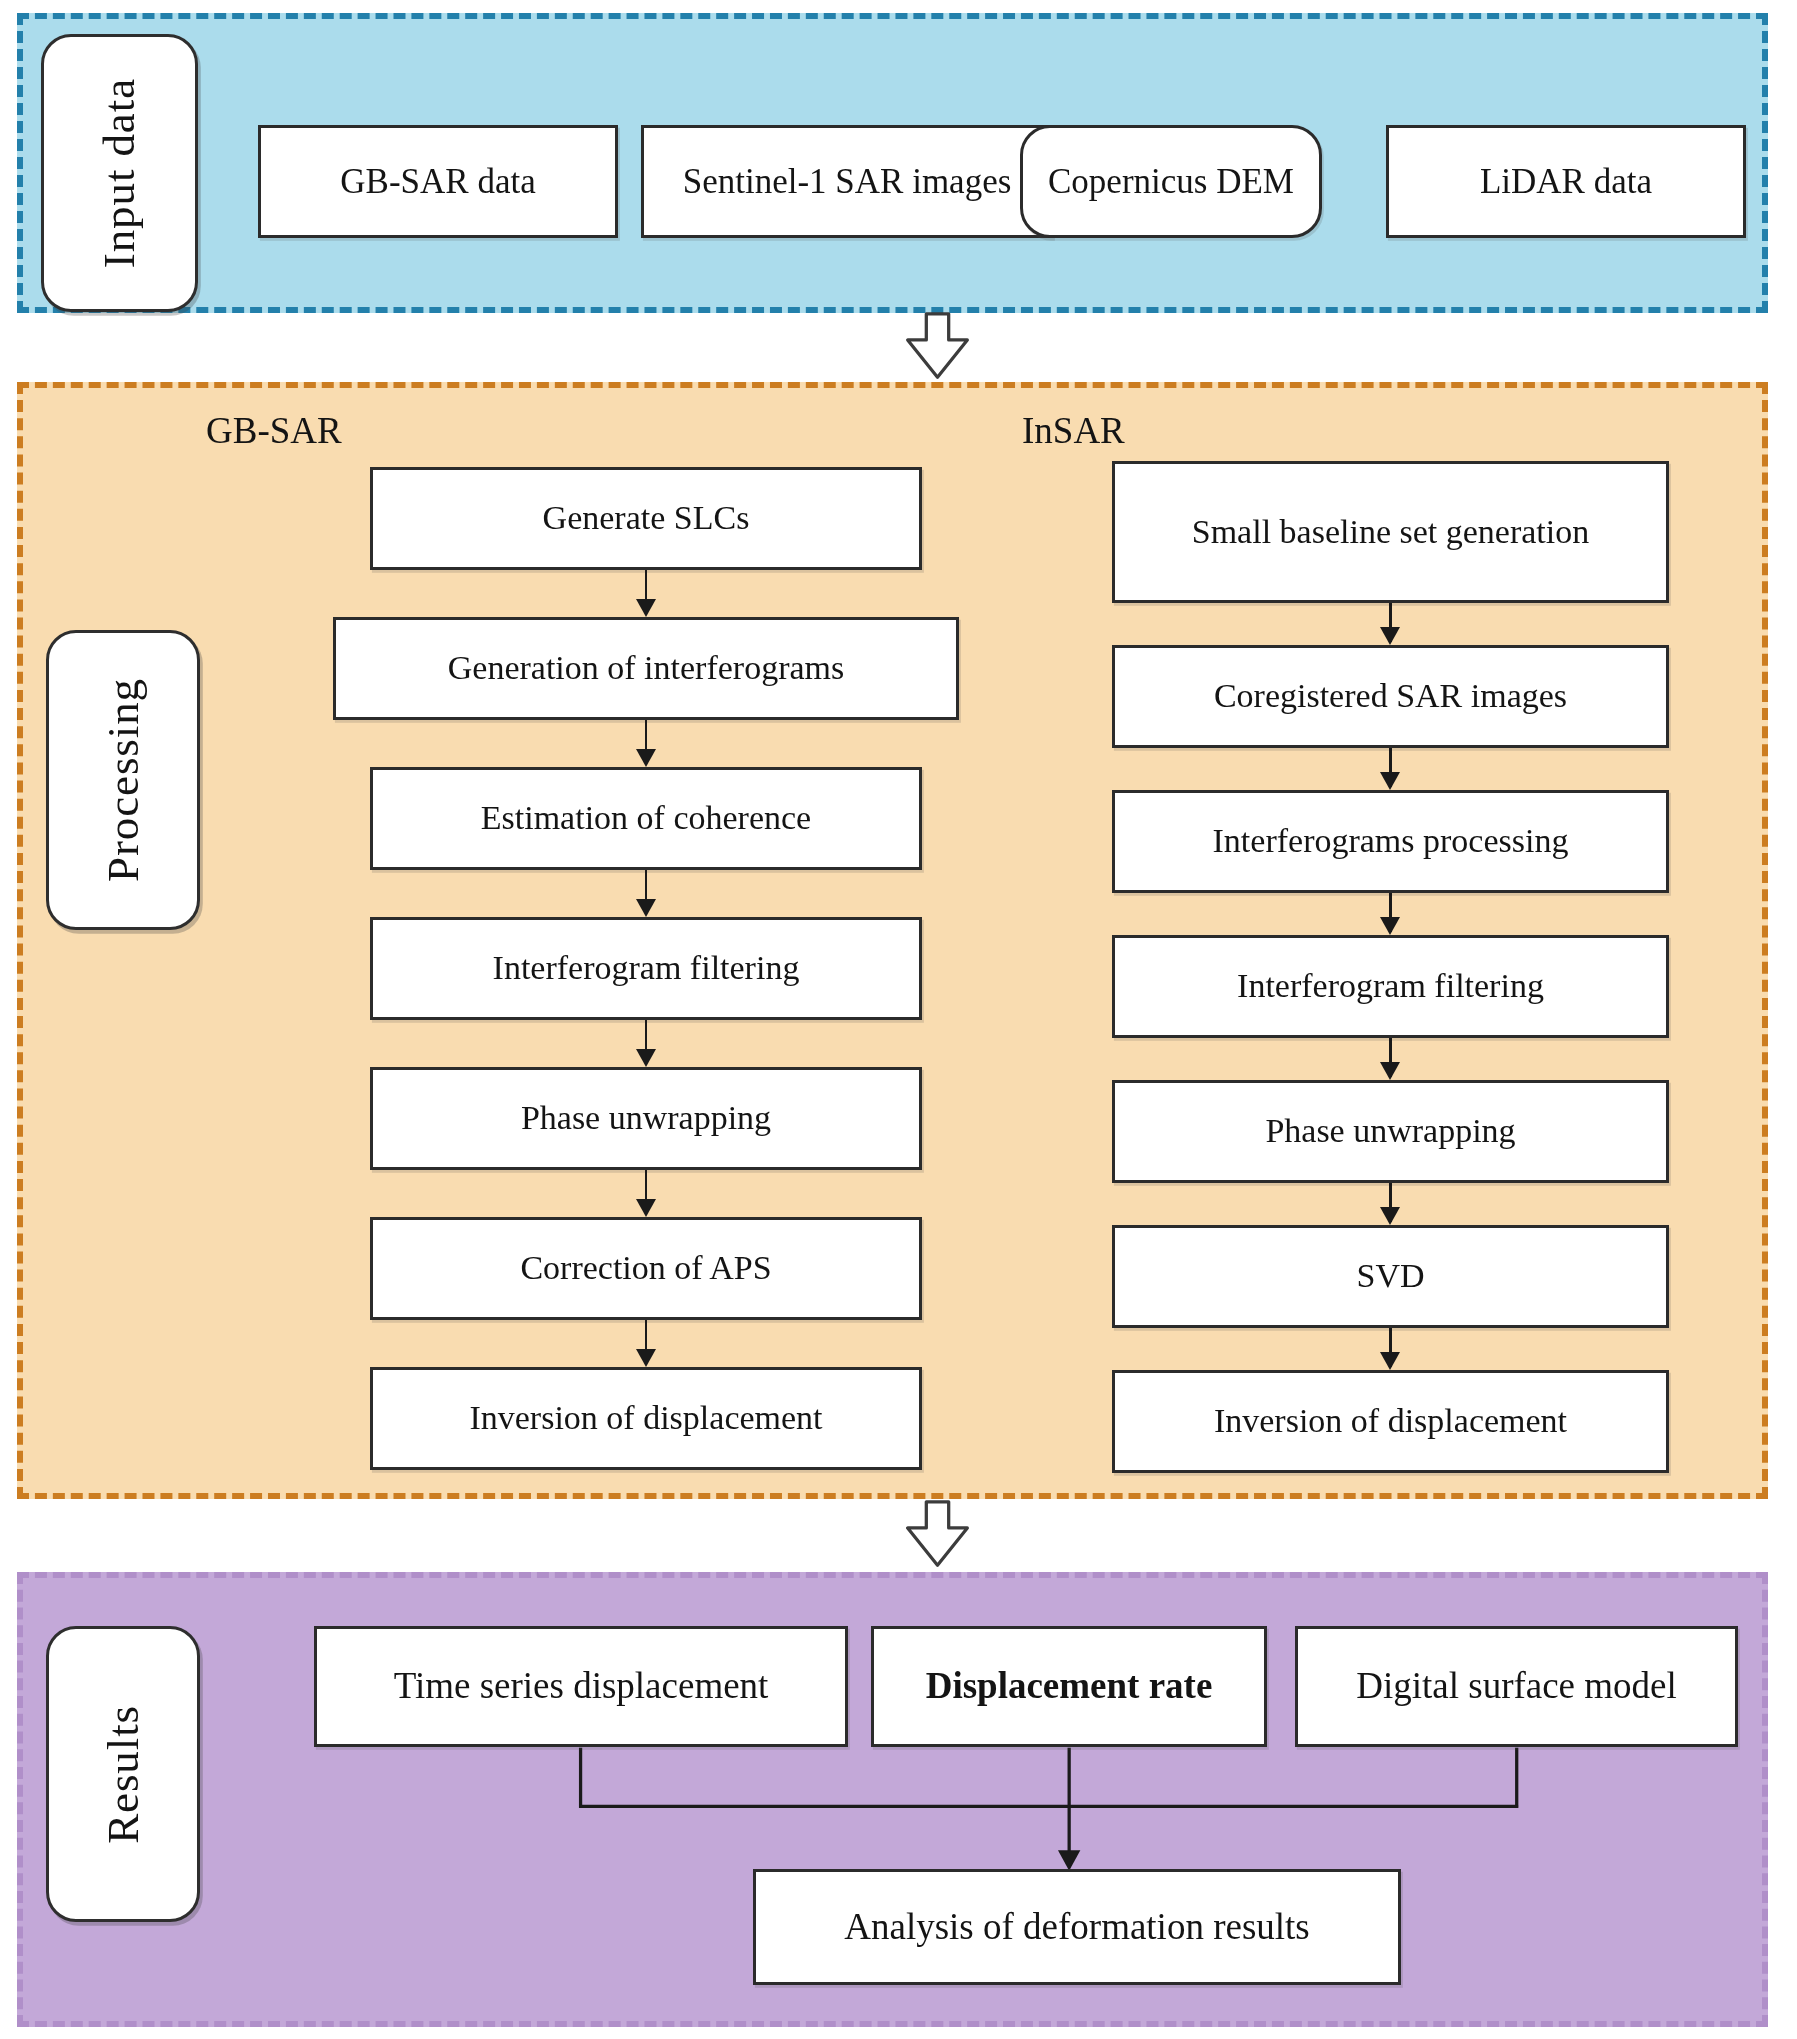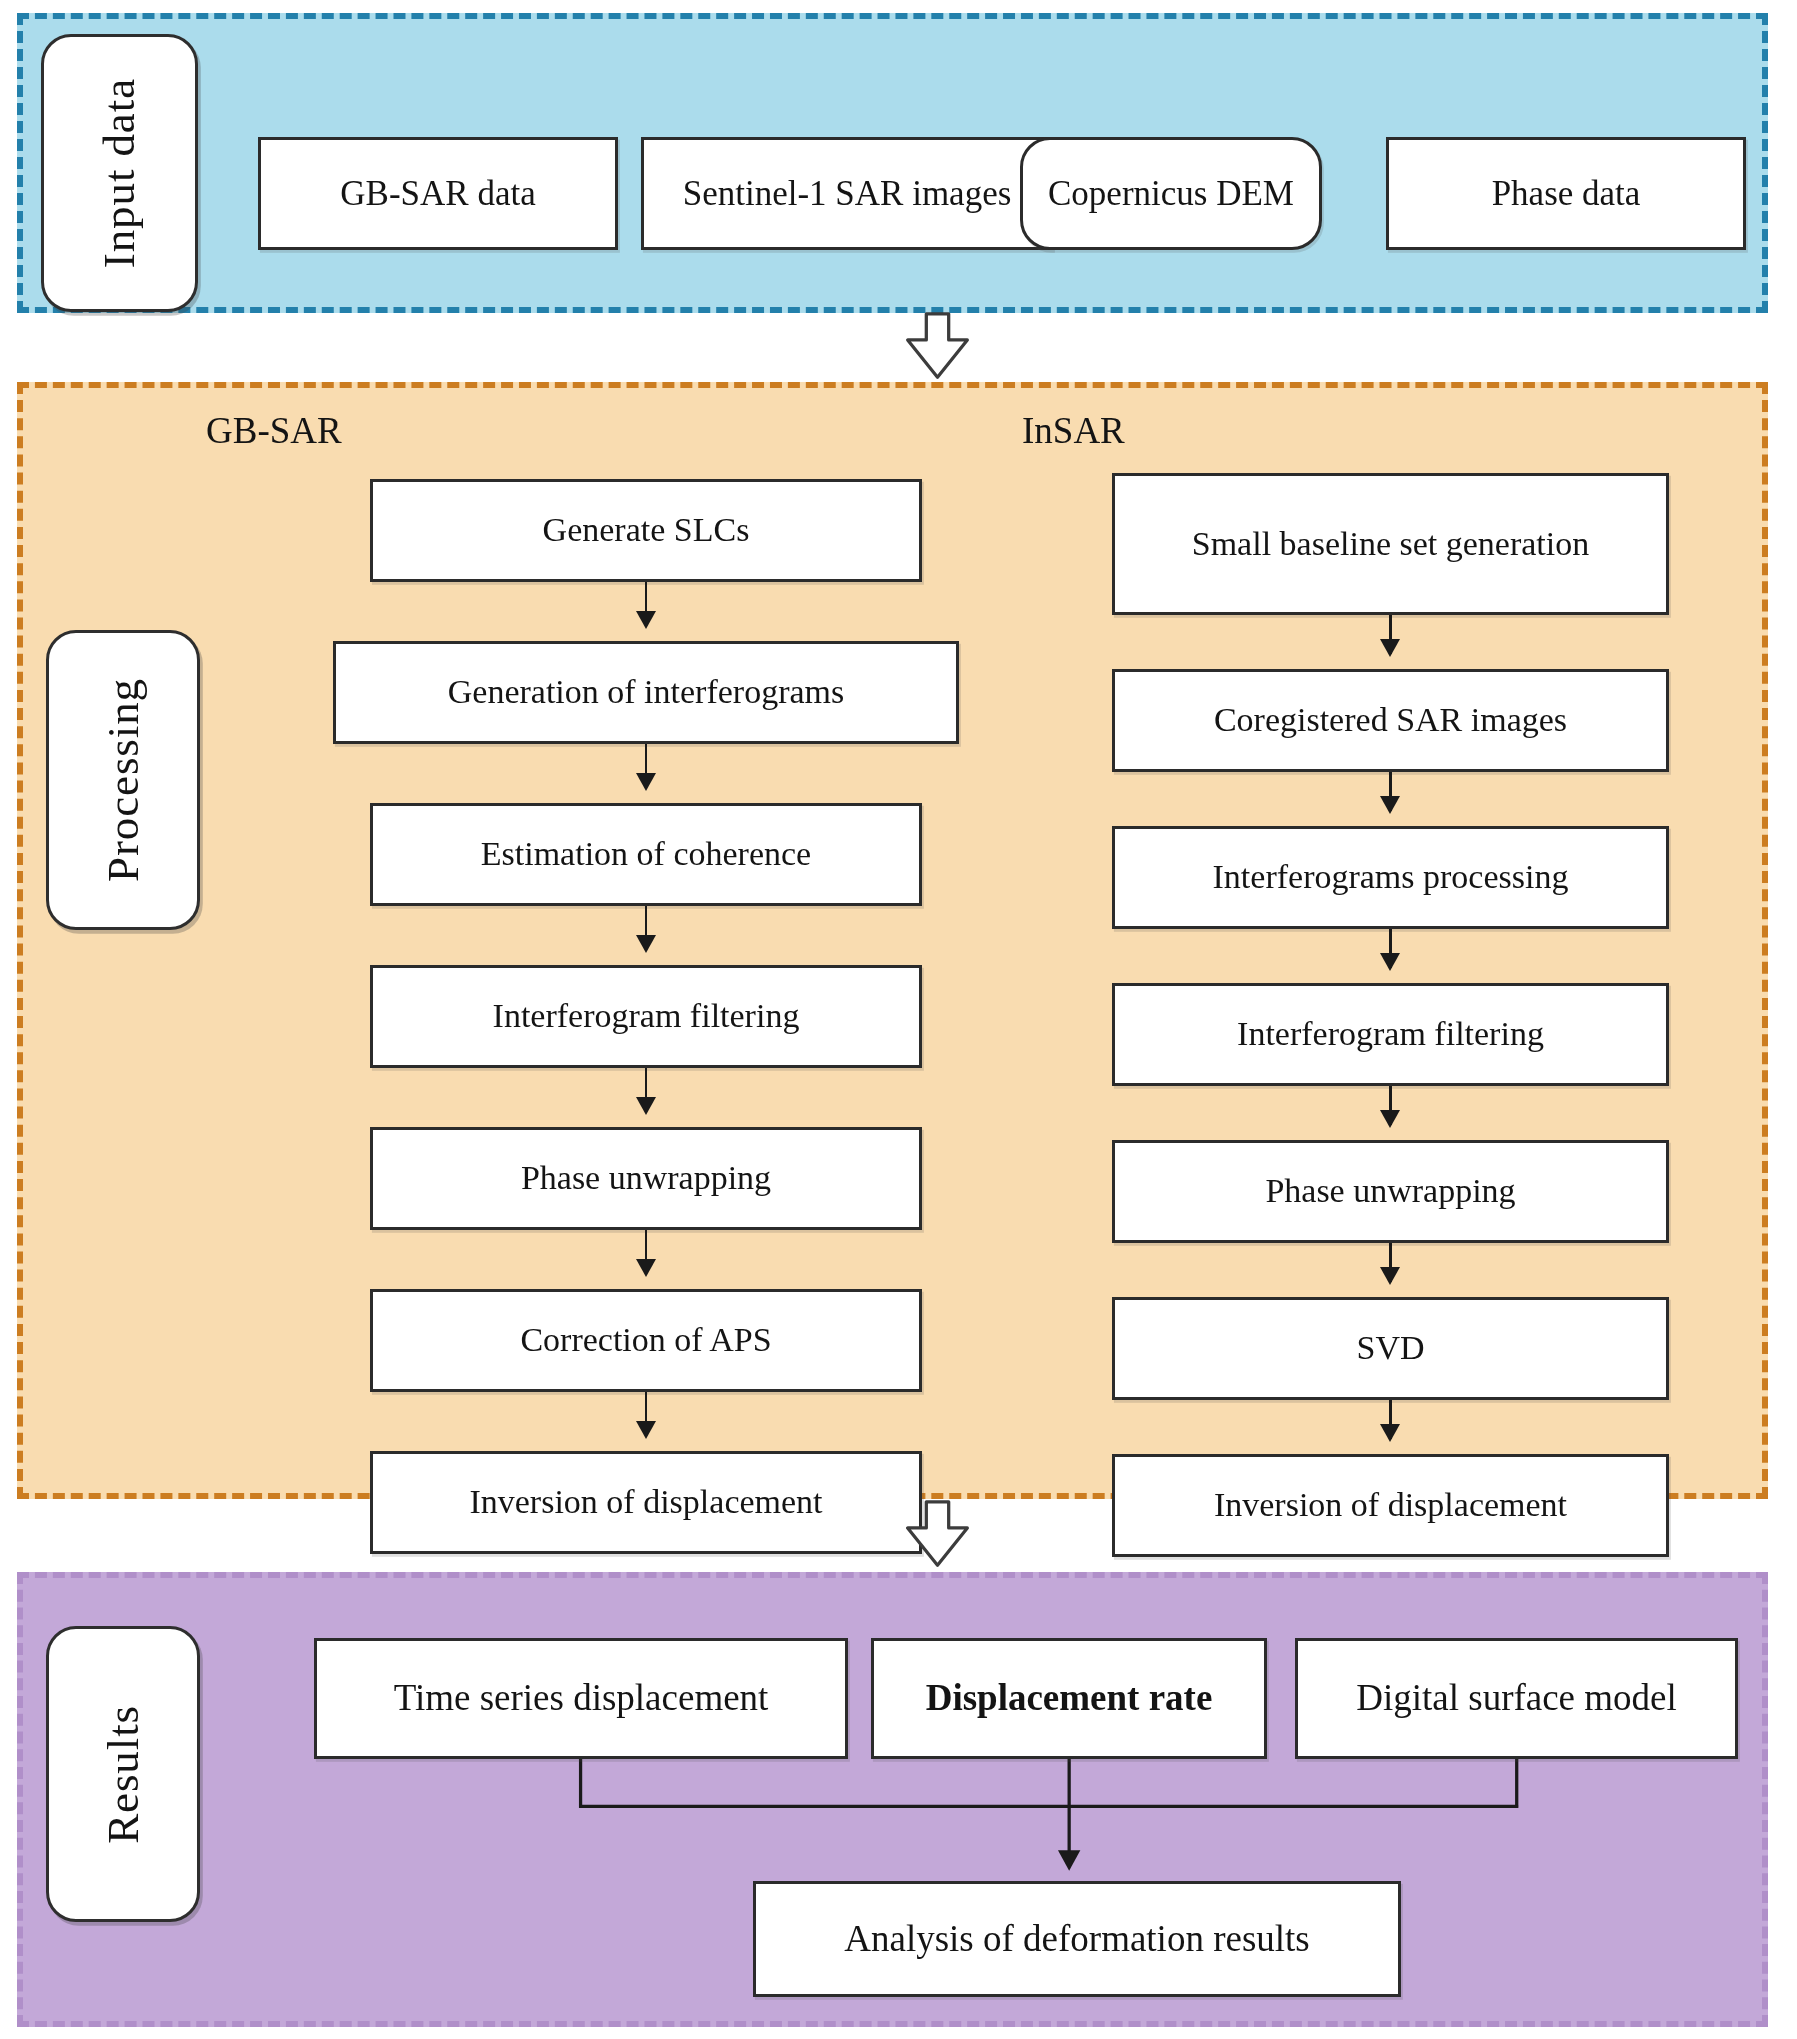--- a/index.html
+++ b/index.html
@@ -21,21 +21,20 @@
   .vtext{
     writing-mode:vertical-rl;transform:rotate(180deg);
     font-size:45px;letter-spacing:0.9px;white-space:nowrap;
   }
 
   .box{
     position:absolute;background:#ffffff;border:3.7px solid #2b2b2b;
     display:flex;align-items:center;justify-content:center;text-align:center;
     box-sizing:border-box;box-shadow:1.9px 2.8px 0 rgba(80,80,80,0.18);
     line-height:1.3;
-    margin-top:12px;
   }
   .input-box{top:106px;height:113px;font-size:35px;padding:0 7.5px;}
 
   .col-title{position:absolute;top:20.5px;font-size:37px;}
 
   .flow-col{position:absolute;display:flex;flex-direction:column;align-items:center;}
   .step{
     position:relative;background:#ffffff;border:3.7px solid #2b2b2b;
     width:552px;height:103px;display:flex;align-items:center;justify-content:center;
     text-align:center;font-size:34px;box-sizing:border-box;
@@ -68,21 +67,21 @@
 
 <div class="page">
 
   <section class="sec sec-input">
     <div class="side-label" style="left:17.7px;top:15px;width:157px;height:278px;">
       <span class="vtext">Input data</span>
     </div>
     <div class="box input-box" style="left:235px;width:360px;">GB-SAR data</div>
     <div class="box input-box" style="left:618px;width:412px;">Sentinel-1 SAR images</div>
     <div class="box input-box" style="left:997px;width:302px;border-radius:30px;">Copernicus DEM</div>
-    <div class="box input-box" style="left:1363px;width:360px;">Phase data</div>
+    <div class="box input-box" style="left:1363px;width:360px;">LiDAR data</div>
   </section>
 
   <div class="big-arrow ba-1">
     <svg width="75" height="69" viewBox="0 0 80 74">
       <path d="M28 2 L52 2 L52 30 L72 30 L40 70 L8 30 L28 30 Z" fill="#ffffff" stroke="#3c3c3c" stroke-width="3.5" stroke-linejoin="round"></path>
     </svg>
   </div>
 
   <section class="sec sec-proc">
     <div class="side-label" style="left:23px;top:242px;width:154px;height:300px;">

